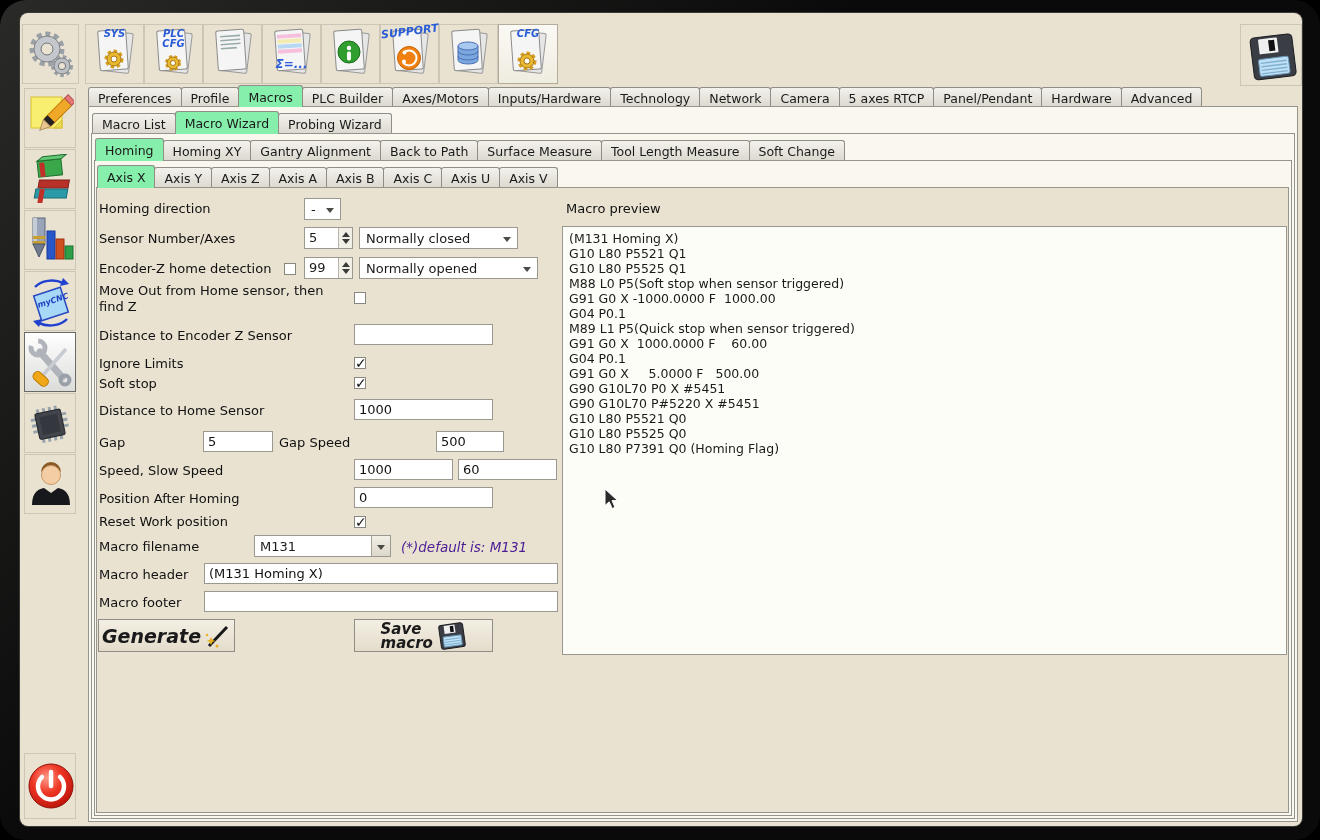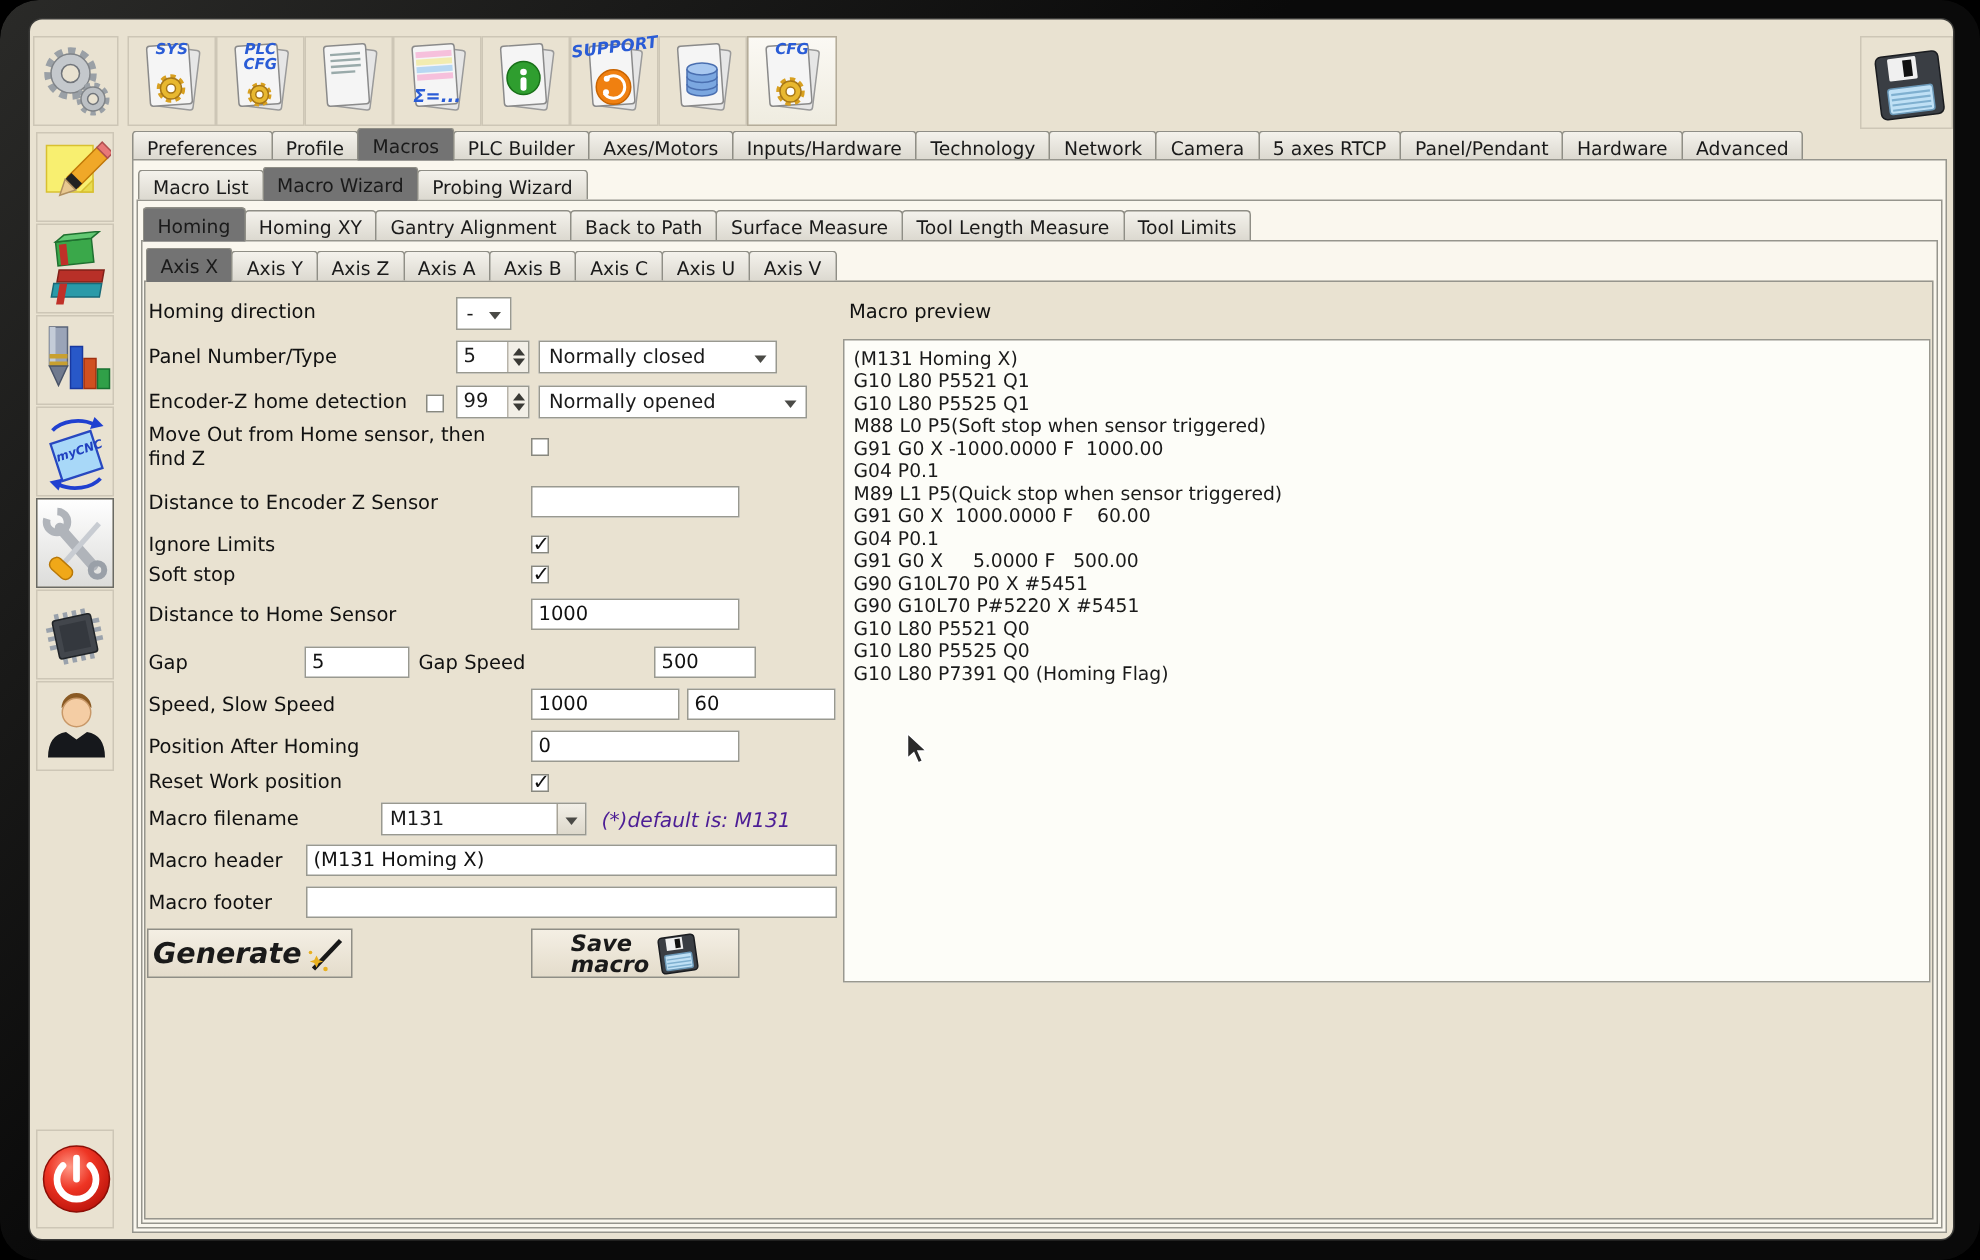--- a/index.html
+++ b/index.html
@@ -10,21 +10,21 @@
   
   .tcell{position:absolute;border:1px solid #cdc6b6;background:transparent;}
   .tcell.sel{background:linear-gradient(#fbf9f4,#efece0);border-color:#b4ac9a;}
   .icwrap{position:relative;width:100%;height:100%;}
   .iclabel{position:absolute;left:0;right:0;top:4px;text-align:center;font-weight:bold;font-style:italic;color:#2a5cd6;font-size:10px;line-height:10px;white-space:pre-line;pointer-events:none;}
   .iclabel.rot{transform:rotate(-7deg);font-size:11px;overflow:visible;white-space:nowrap;}
   
   .strip{position:absolute;display:flex;align-items:stretch;z-index:6;}
   .tab{border:1px solid #8f8e86;border-bottom:none;border-radius:3px 3px 0 0;padding:2px 9px 0;font-size:12.5px;line-height:17px;background:linear-gradient(#f4f2ec,#dcd9d0);margin:3px 0 1px -1px;cursor:default;white-space:nowrap;}
   .tab:first-child{margin-left:0;}
-  .tab.sel{background:#737373;margin-top:1px;margin-bottom:0;padding-top:3px;position:relative;z-index:7;}
+  .tab.sel{background:#86efac;margin-top:1px;margin-bottom:0;padding-top:3px;position:relative;z-index:7;}
   .panel{position:absolute;border:1px solid #96958d;}
   
   .lbl{position:absolute;font-size:13px;line-height:16px;color:#111;}
   .inp{position:absolute;height:21px;background:#fff;border:1px solid #999990;font-size:13px;padding:1px 4px;font-family:"DejaVu Sans",sans-serif;color:#111;}
   .dd{position:absolute;height:22px;background:#fff;border:1px solid #999990;font-size:13px;display:flex;align-items:center;padding-left:6px;}
   .dd .arr{position:absolute;right:6px;top:9px;width:0;height:0;border-left:4px solid transparent;border-right:4px solid transparent;border-top:5px solid #4a4a46;}
   .spin{position:absolute;height:22px;width:49px;background:#fff;border:1px solid #999990;font-size:13px;}
   .spin .num{position:absolute;left:4px;top:2px;}
   .spin .btns{position:absolute;right:0;top:0;bottom:0;width:14px;border-left:1px solid #b8b4aa;background:#f2efe7;}
   .spin .up,.spin .dn{position:absolute;left:3px;width:0;height:0;border-left:4px solid transparent;border-right:4px solid transparent;}
@@ -338,21 +338,21 @@
       <div class="tab">Probing Wizard</div>
     </div>
 
     <div class="strip" style="left:75px;top:124px;height:24px;">
       <div class="tab sel">Homing</div>
       <div class="tab">Homing XY</div>
       <div class="tab">Gantry Alignment</div>
       <div class="tab">Back to Path</div>
       <div class="tab">Surface Measure</div>
       <div class="tab">Tool Length Measure</div>
-      <div class="tab">Tool Limits</div>
+      <div class="tab">Soft Change</div>
     </div>
 
     <div class="strip" style="left:77px;top:151px;height:24px;justify-content:center;">
       <div class="tab sel">Axis X</div>
       <div class="tab">Axis Y</div>
       <div class="tab">Axis Z</div>
       <div class="tab">Axis A</div>
       <div class="tab">Axis B</div>
       <div class="tab">Axis C</div>
       <div class="tab">Axis U</div>
@@ -360,21 +360,21 @@
     </div>
 
     <div class="panel" style="left:76px;top:174px;width:1193px;height:626px;background:#e9e2d1;z-index:4;">
 
       <div class="lbl" style="left:2px;top:13px;">Homing direction</div>
       <div class="dd" style="left:207px;top:10px;width:37px;">
         <span>-</span>
         <span class="arr"></span>
       </div>
 
-      <div class="lbl" style="left:2px;top:43px;">Panel Number/Type</div>
+      <div class="lbl" style="left:2px;top:43px;">Sensor Number/Axes</div>
       <div class="spin" style="left:207px;top:39px;">
         <span class="num">5</span>
         <span class="btns">
             <span class="up"></span>
             <span class="dn"></span>
           </span>
       </div>
       <div class="dd" style="left:262px;top:39px;width:159px;">
         <span>Normally closed</span>
         <span class="arr"></span>

